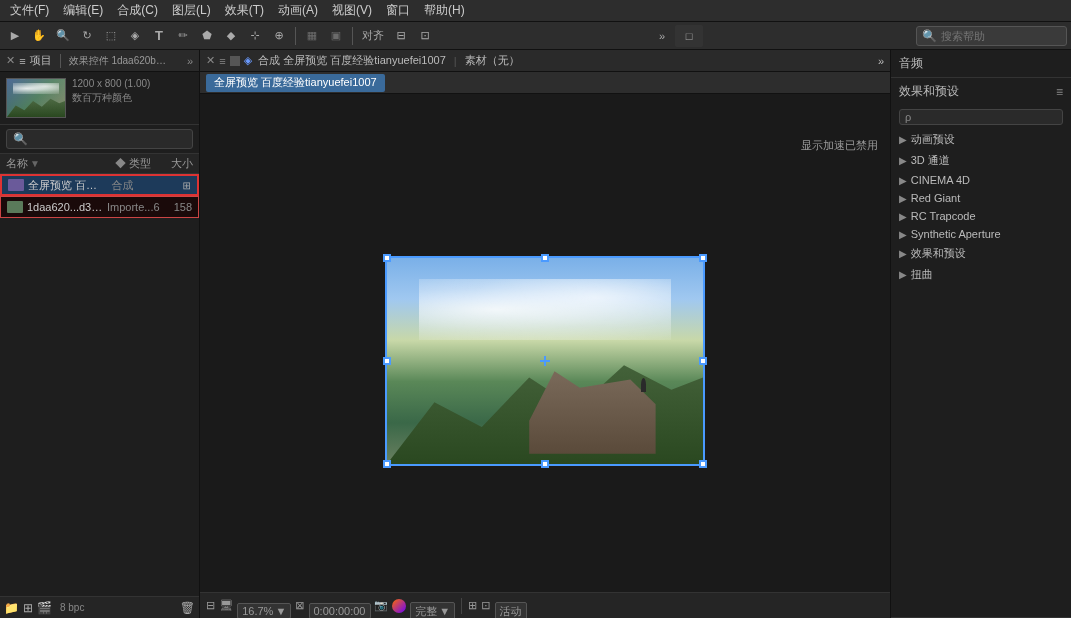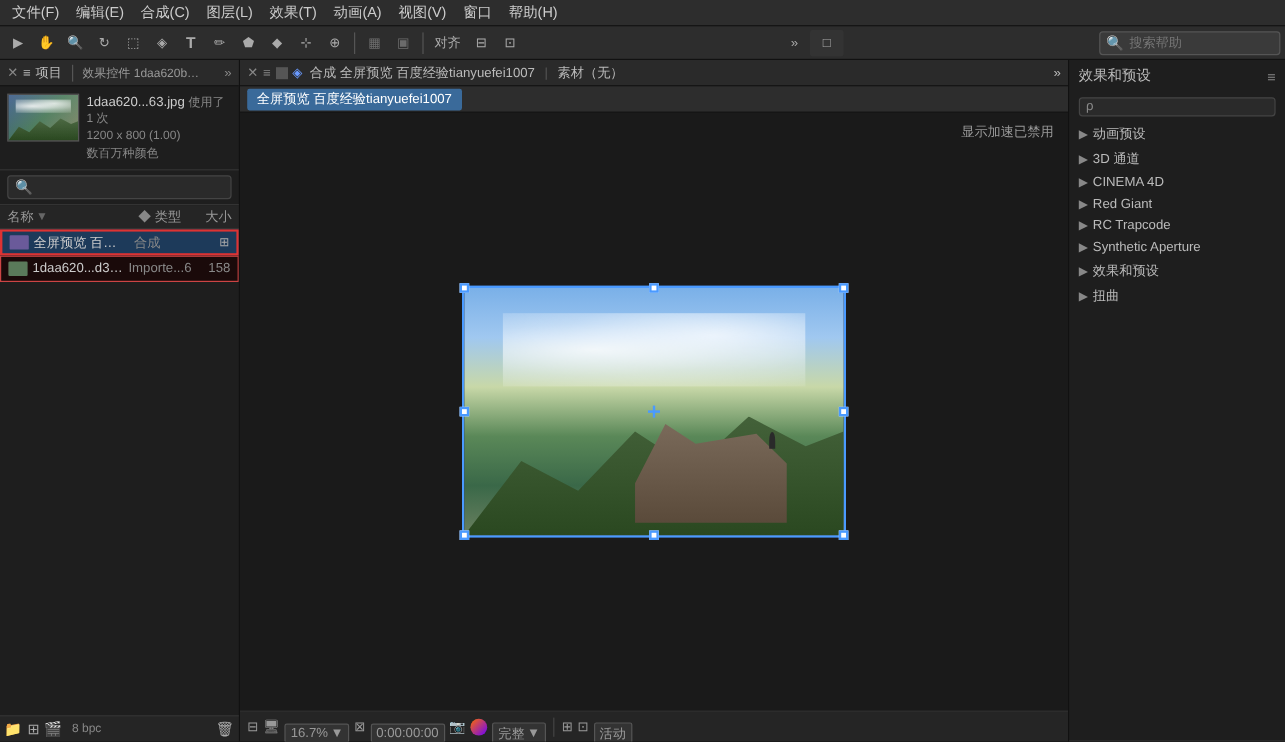--- a/index.html
+++ b/index.html
@@ -256,20 +256,21 @@
       align-items: center;
     }
 
     .viewer-canvas {
       flex: 1;
       display: flex;
       align-items: center;
       justify-content: center;
       background: #1a1a1a;
       position: relative;
+      margin-top: 36px;
     }
     .canvas-label {
       position: absolute;
       top: 8px;
       right: 12px;
       font-size: 11px;
       color: #999;
     }
     .preview-image {
       width: 320px;
@@ -479,24 +480,20 @@
       <span style="color:#999; white-space:nowrap; overflow:hidden; text-overflow:ellipsis; max-width:100px; font-size:10px;">效果控件 1daa620b600b4caaaa5</span>
       <span style="margin-left:auto; color:#888;">»</span>
     </div>
 
     <div class="project-preview">
       <div class="project-thumb">
         <div class="preview-mountain"></div>
         <div class="preview-clouds"></div>
       </div>
       <div class="project-info">
-        <div class="project-name">
-          <span>1daa620...63.jpg</span>
-          <span style="font-size:10px; color:#888;">使用了 1 次</span>
-        </div>
         <div class="project-dims">1200 x 800 (1.00)</div>
         <div class="project-desc">数百万种颜色</div>
       </div>
     </div>
 
     <div class="search-row">
       <div class="search-input-box">
         <span style="color:#888;">🔍</span>
         <input type="text" style="">
       </div>
@@ -597,20 +594,25 @@
       <span class="ctrl-sep"></span>
       <span style="cursor:pointer;">⊞</span>
       <span style="cursor:pointer;">⊡</span>
       <div class="ctrl-dropdown">
         <span>活动</span>
       </div>
     </div>
   </div>
 
   <div class="right-panel">
+    <div class="right-section">
+      <div class="right-section-header">
+        <span>音频</span>
+      </div>
+    </div>
     <div class="right-section" style="flex:1;">
       <div class="right-section-header">
         <span>效果和预设</span>
         <span style="margin-left:auto; color:#888;">≡</span>
       </div>
       <div class="fx-search">
         <span style="color:#888; font-size:11px;">ρ</span>
         <input type="text" style="">
       </div>
       <div class="fx-category">

